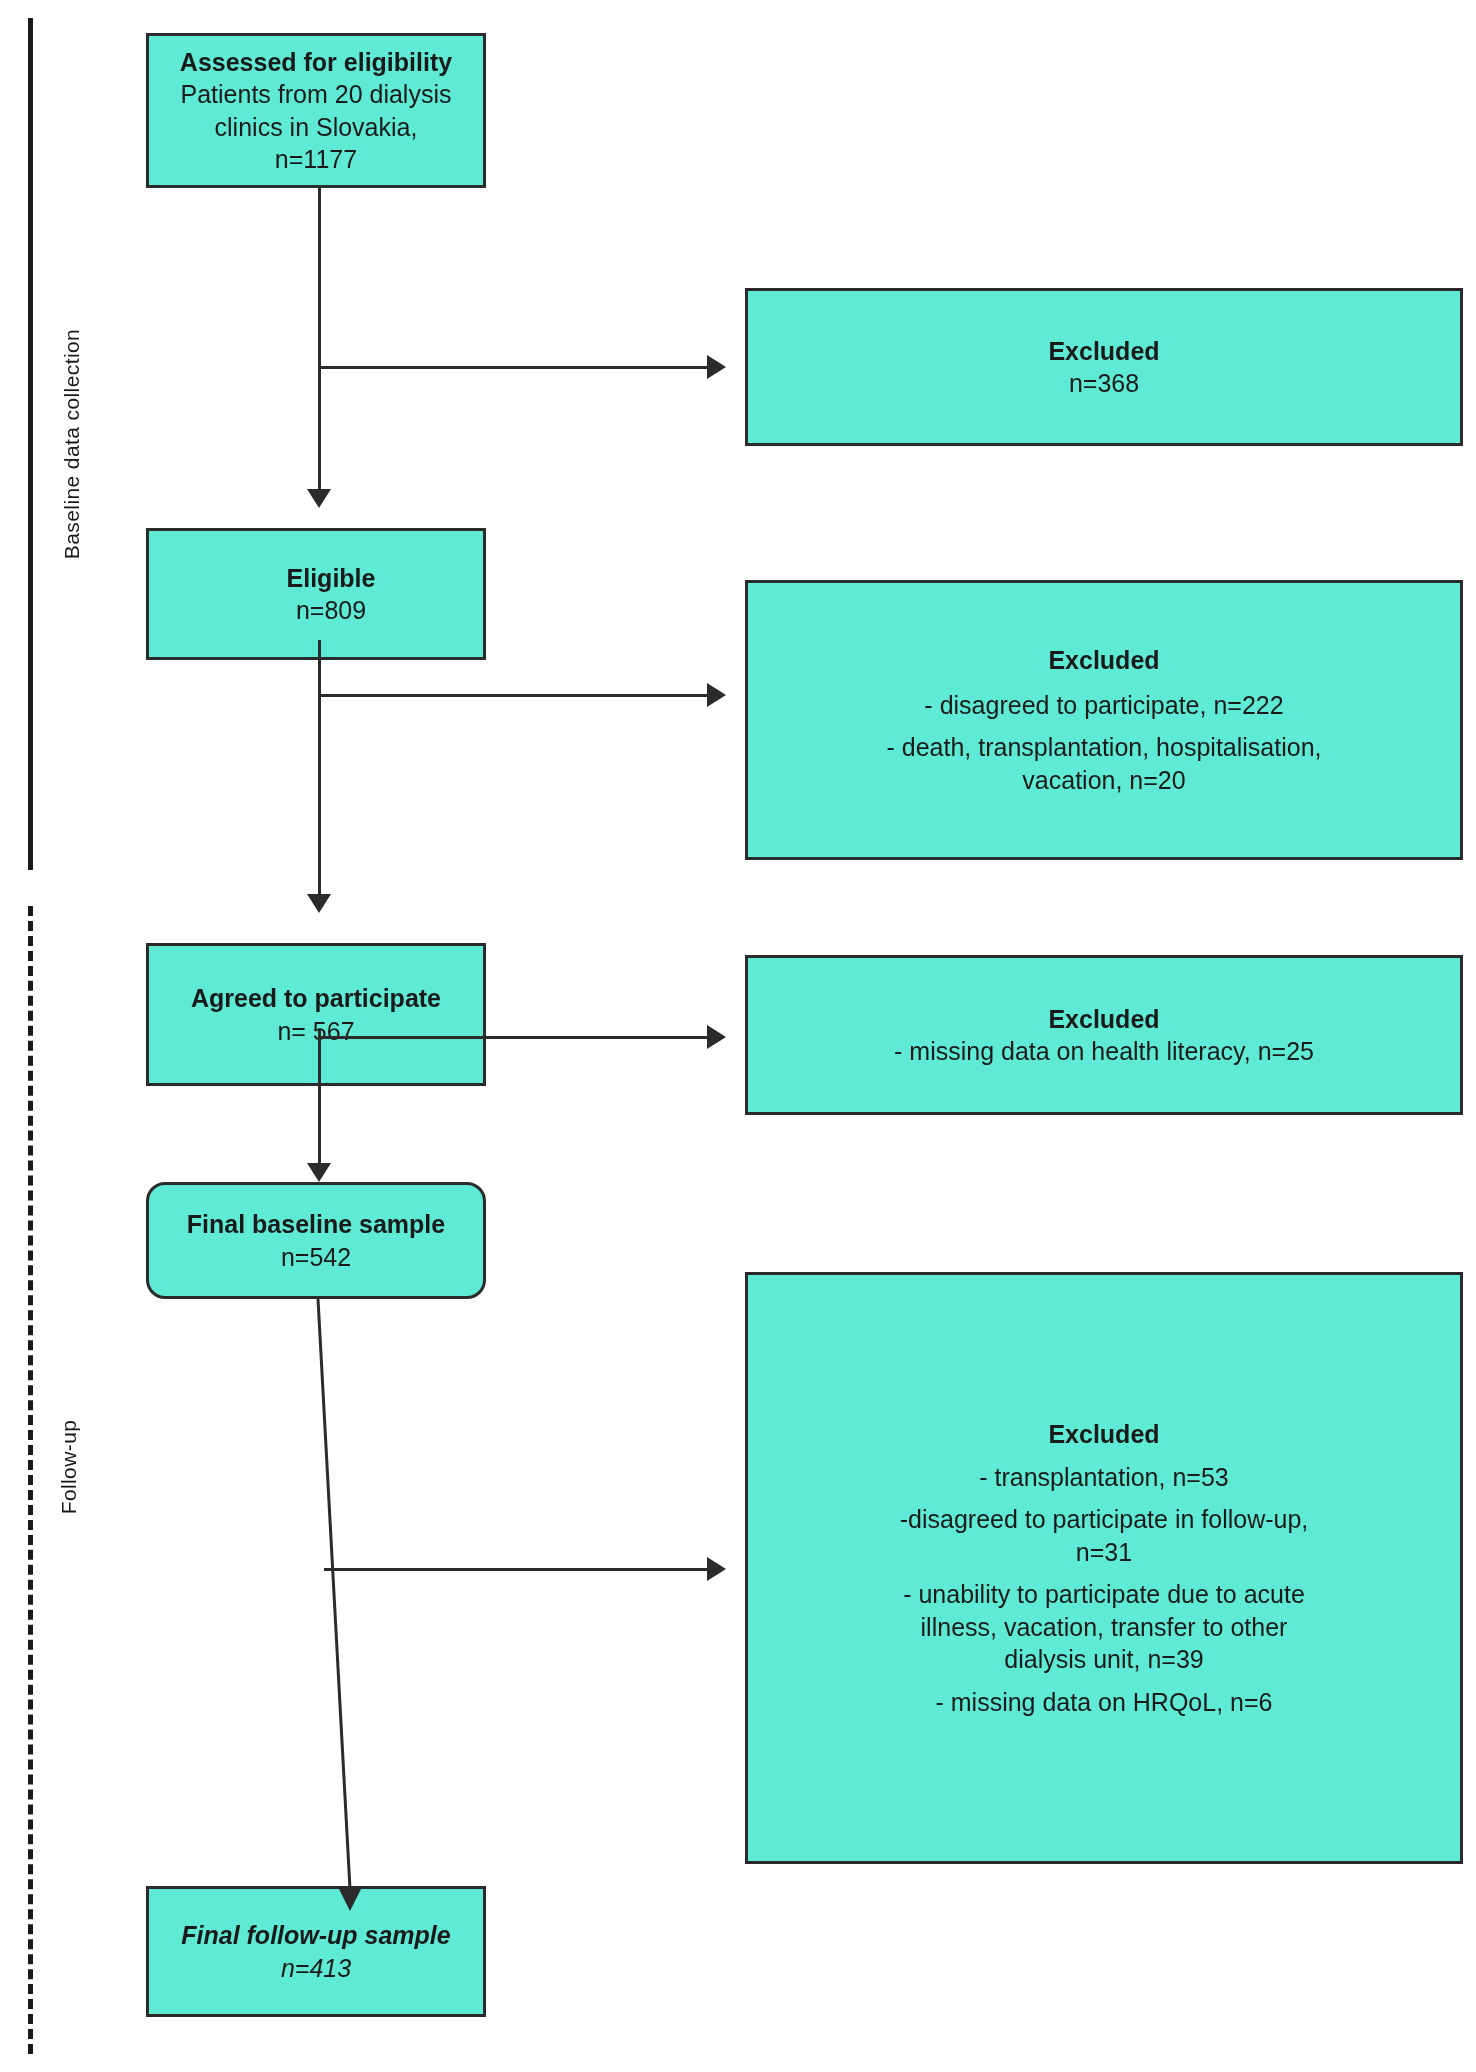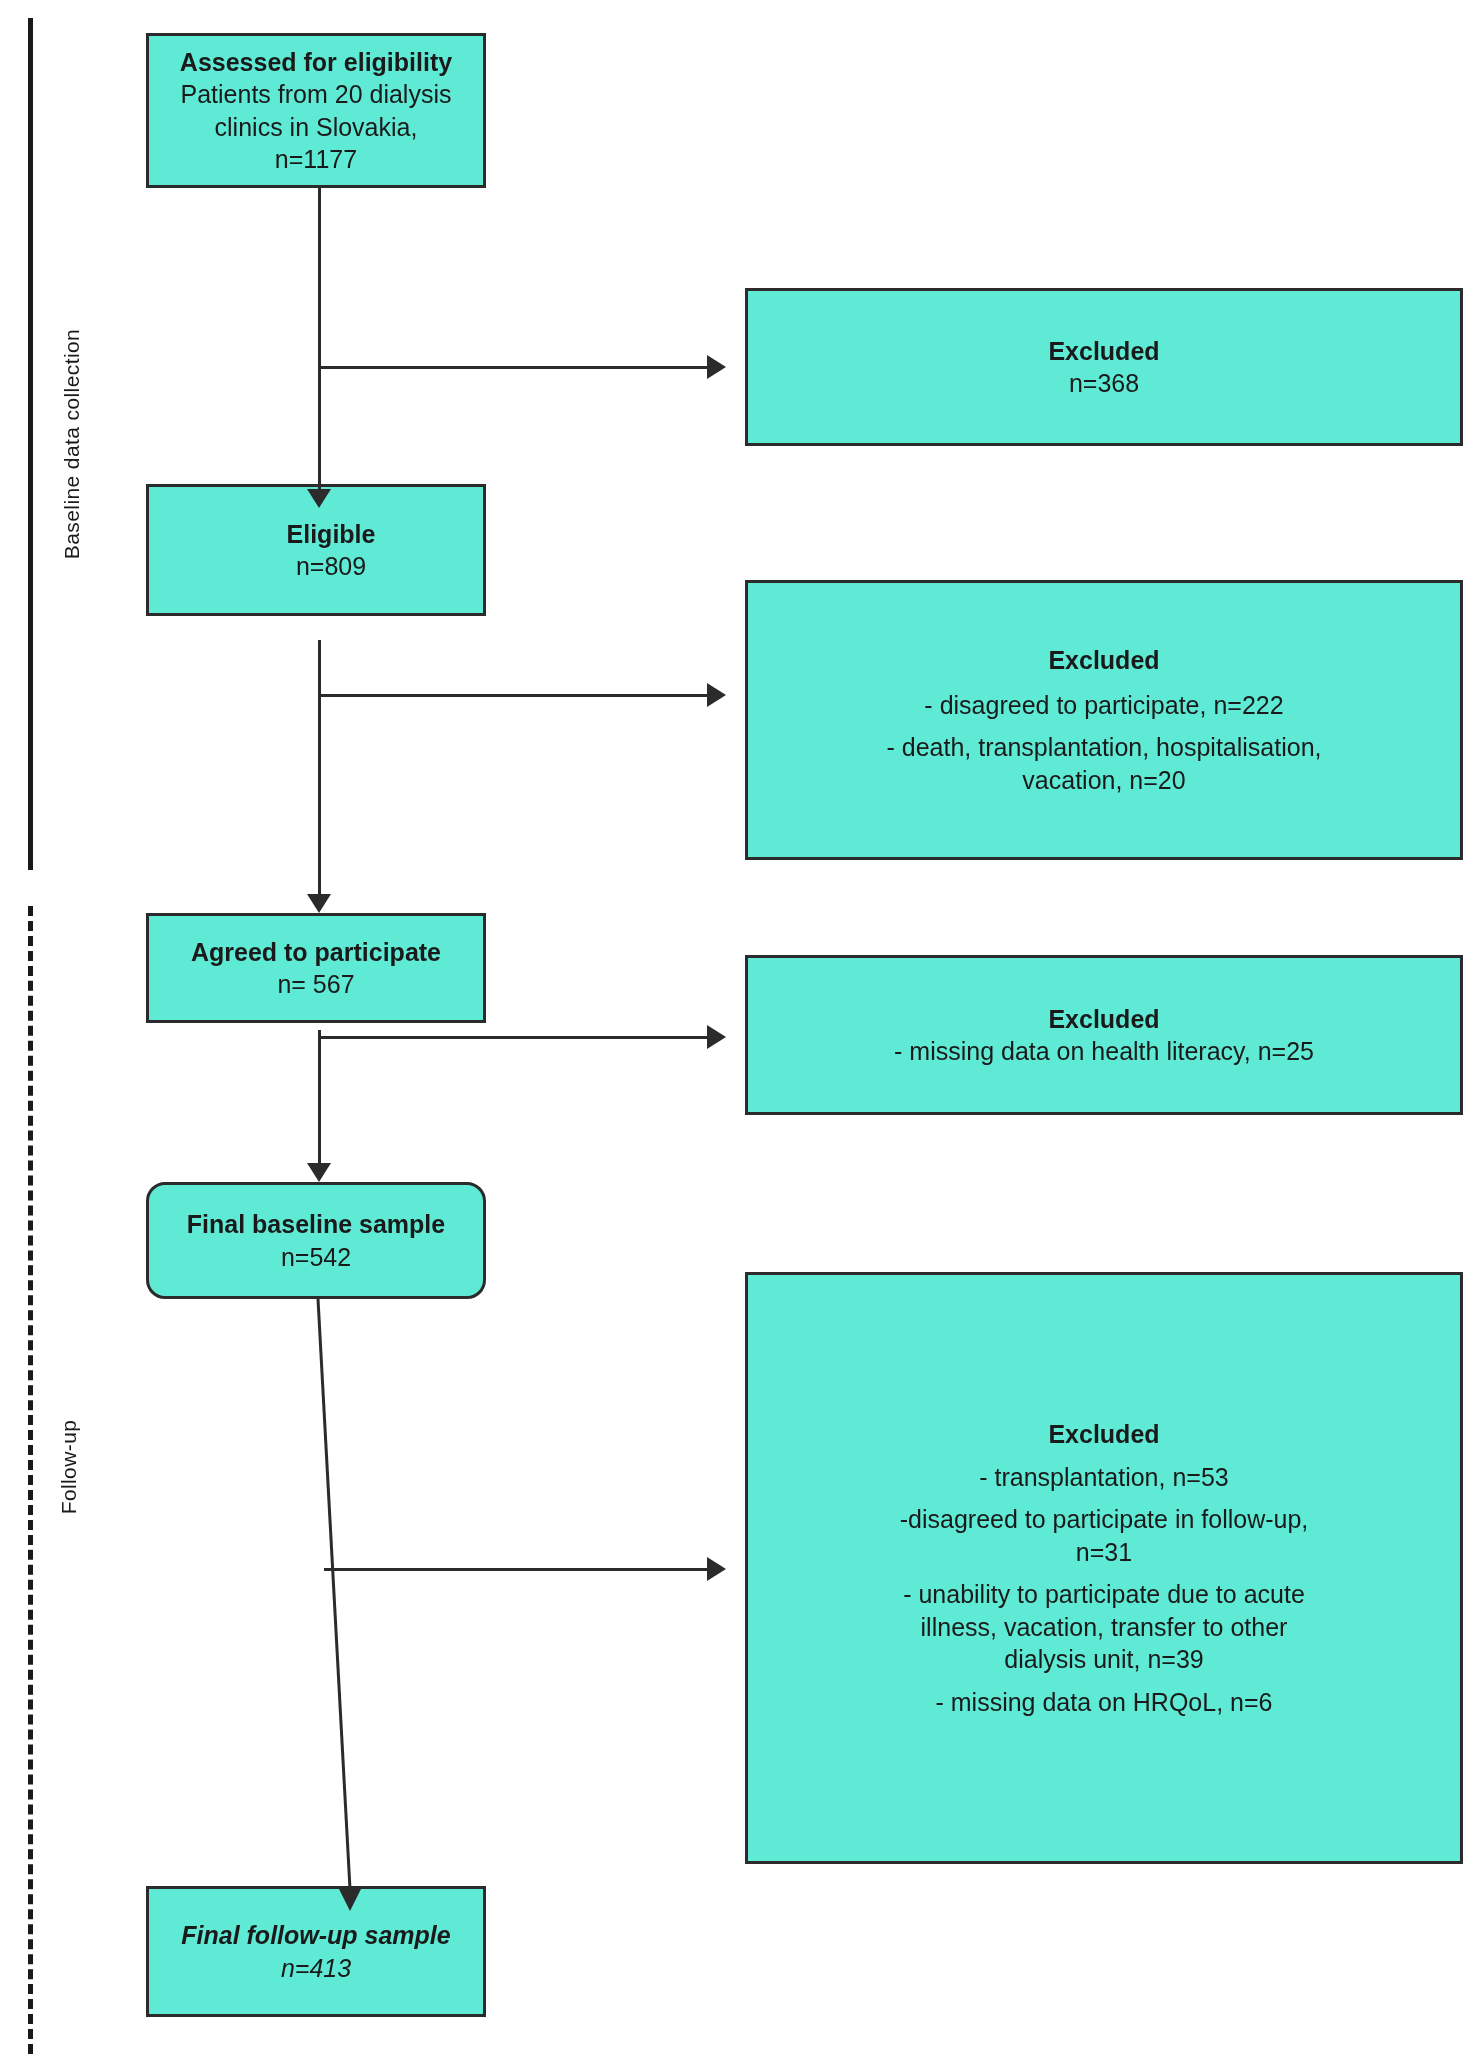--- a/index.html
+++ b/index.html
@@ -114,26 +114,26 @@
 
   <div class="rail-label" style="left:-31px; top:1455px; width:200px; transform:rotate(-90deg);">Follow-up</div>
 
   <div class="box" style="left:146px; top:33px; width:340px; height:155px;">
     <span class="line bold">Assessed for eligibility</span>
     <span class="line">Patients from 20 dialysis</span>
     <span class="line">clinics in Slovakia,</span>
     <span class="line">n=1177</span>
   </div>
 
-  <div class="box" style="left:146px; top:484px; width:340px; height:132px;padding-left:40px;">
+  <div class="box" style="left:146px; top:528px; width:340px; height:132px;padding-left:40px;">
     <span class="line bold">Eligible</span>
     <span class="line">n=809</span>
   </div>
 
-  <div class="box" style="left:146px; top:913px; width:340px; height:110px;">
+  <div class="box" style="left:146px; top:943px; width:340px; height:143px;">
     <span class="line bold">Agreed to participate</span>
     <span class="line">n= 567</span>
   </div>
 
   <div class="box" style="left:146px; top:1182px; width:340px; height:117px;border-radius:19px;">
     <span class="line bold">Final baseline sample</span>
     <span class="line">n=542</span>
   </div>
 
   <div class="box" style="left:146px; top:1886px; width:340px; height:131px;font-style:italic;">

